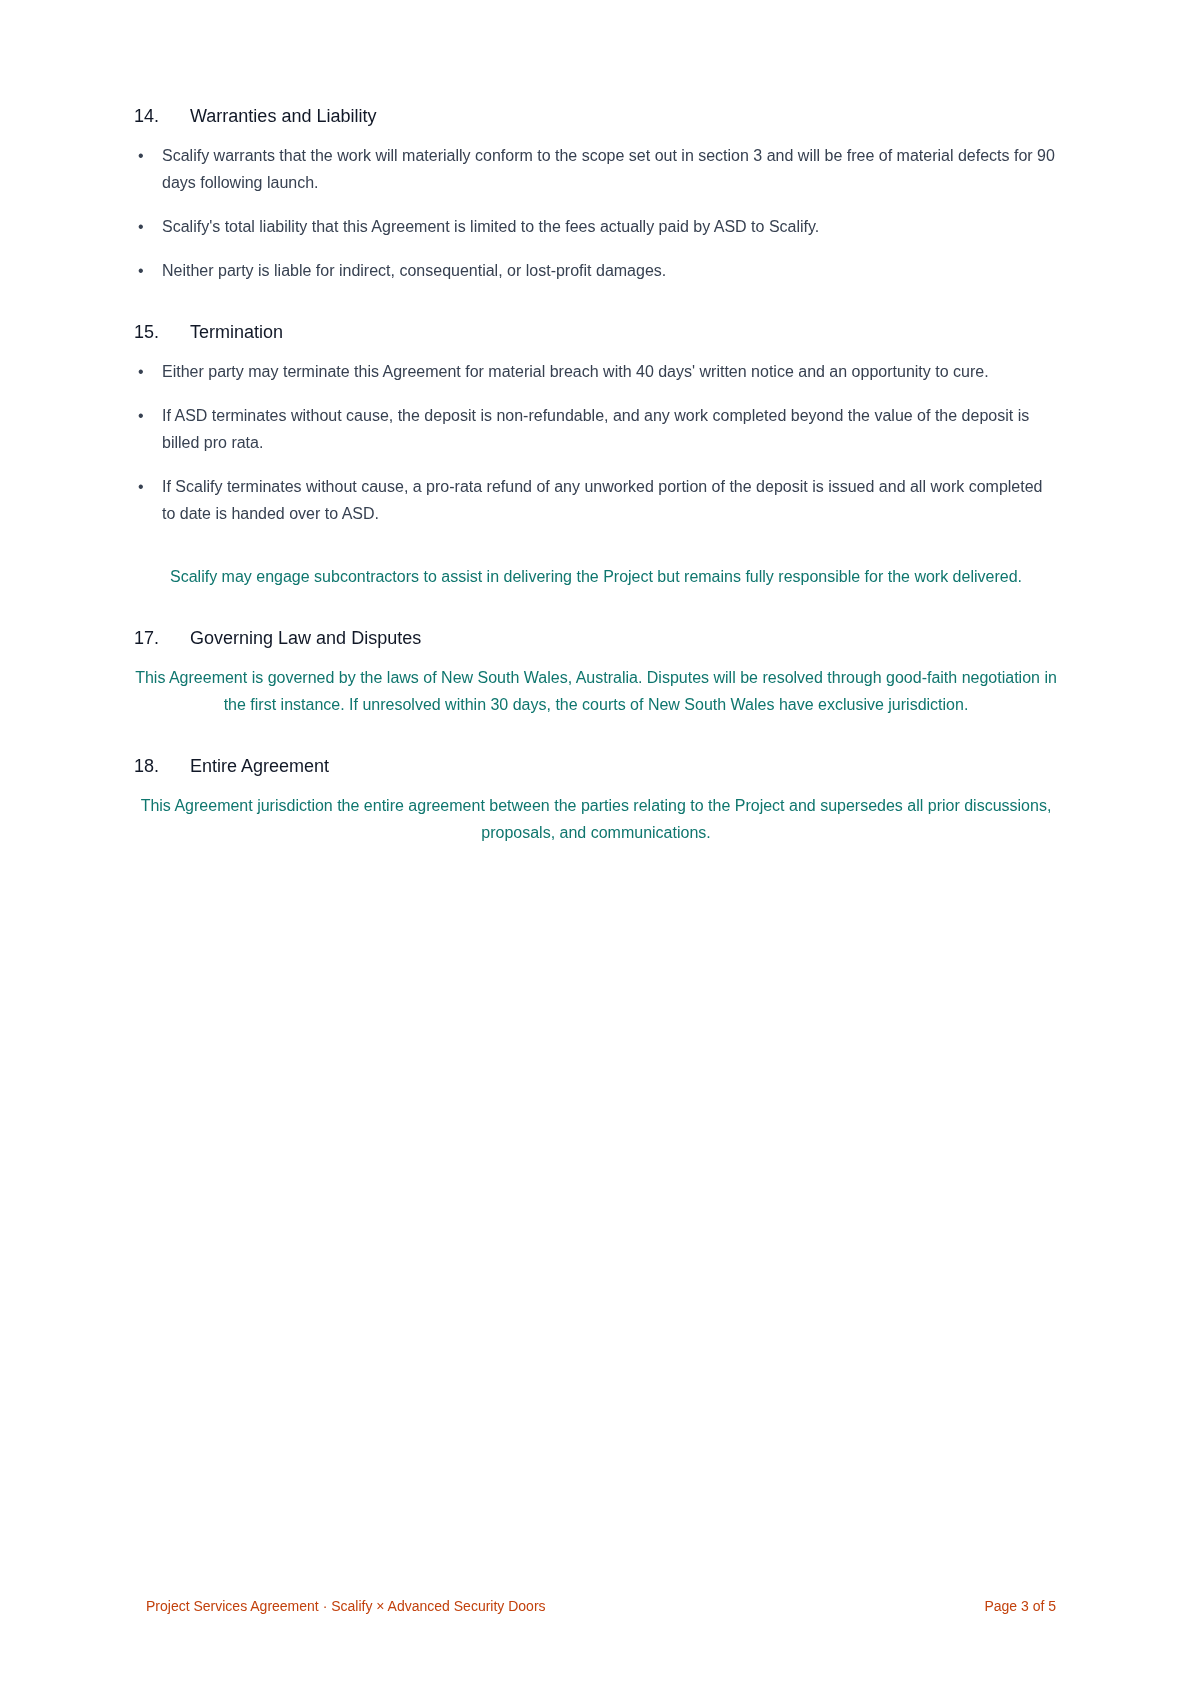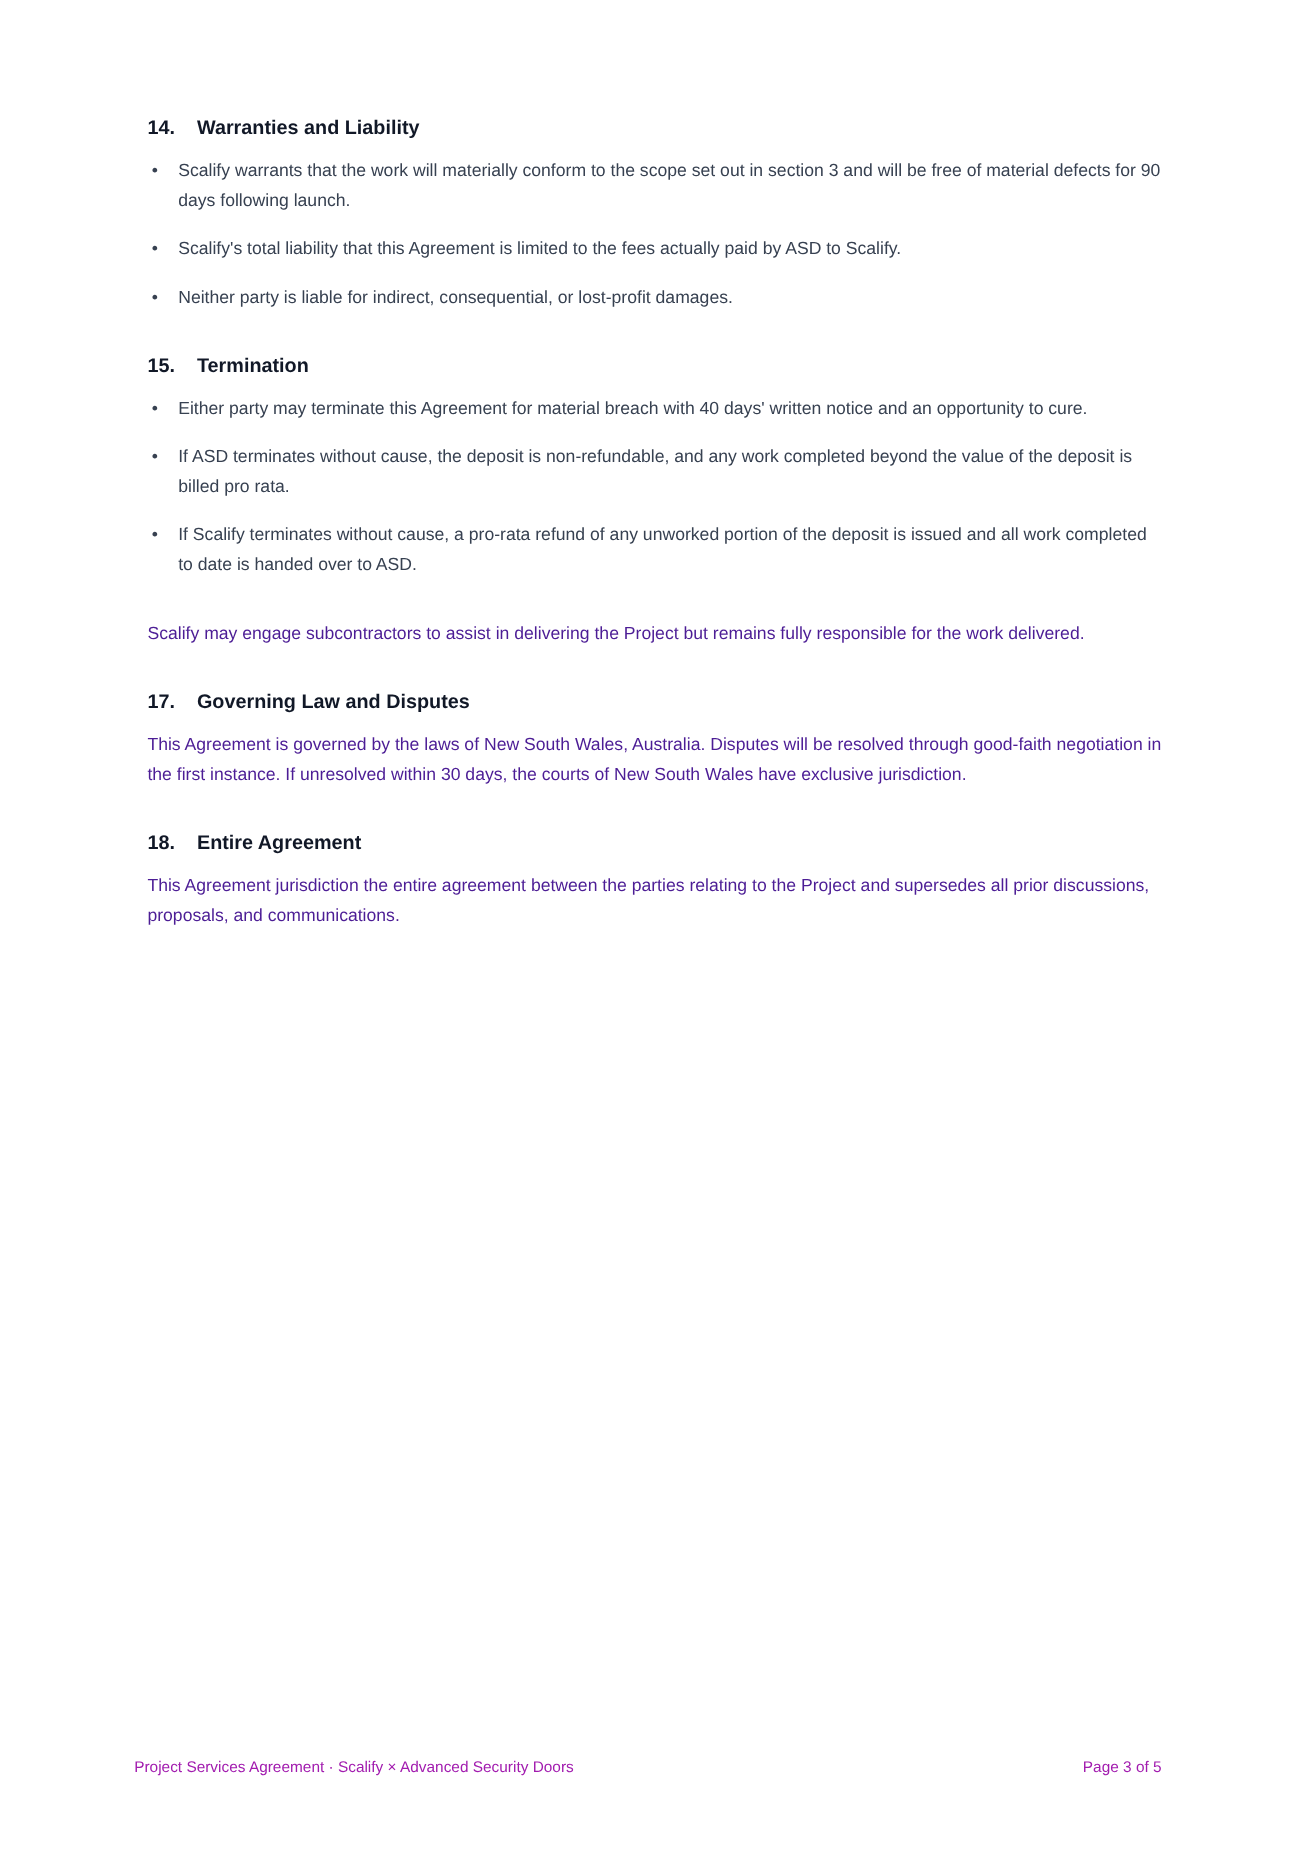--- a/index.html
+++ b/index.html
@@ -22,25 +22,25 @@
     position: absolute;
     left: 134px;
     top: 104px;
     width: 924px;
   }
   .doc-section {
     margin: 0 0 36px 0;
   }
   .sec-heading {
     display: flex;
-    gap: 0;
+    gap: 11px;
     margin: 0 0 14px 0;
     font-size: 18px;
     line-height: 24px;
-    font-weight: bold;
+    font-weight: normal;
     color: #111827;
   }
   .sec-num { flex: 0 0 auto; }
   .sec-title { flex: 0 1 auto; margin-left: 20px; }
   ul.bullets {
     list-style: none;
     margin: 0;
     padding: 0;
   }
   ul.bullets li {
@@ -55,34 +55,35 @@
   ul.bullets li .bullet-glyph {
     position: absolute;
     left: 4px;
     top: 0;
     color: #374151;
   }
   p.body-para {
     margin: 0 0 10px 0;
     font-size: 16px;
     line-height: 27px;
-    color: #4c1d95;
+    color: #0f766e;
+    text-align: center;
   }
   p.body-para:last-child { margin-bottom: 0; }
   .footer {
     position: absolute;
-    left: 122px;
+    left: 146px;
     right: 134px;
     top: 1596px;
     display: flex;
     justify-content: space-between;
     align-items: baseline;
     font-size: 14px;
     line-height: 20px;
-    color: #a21caf;
+    color: #c2410c;
   }
 </style>
 </head>
 <body>
 
 <div class="page">
 
   <main class="content">
     <section class="doc-section">
       <h2 class="sec-heading">

